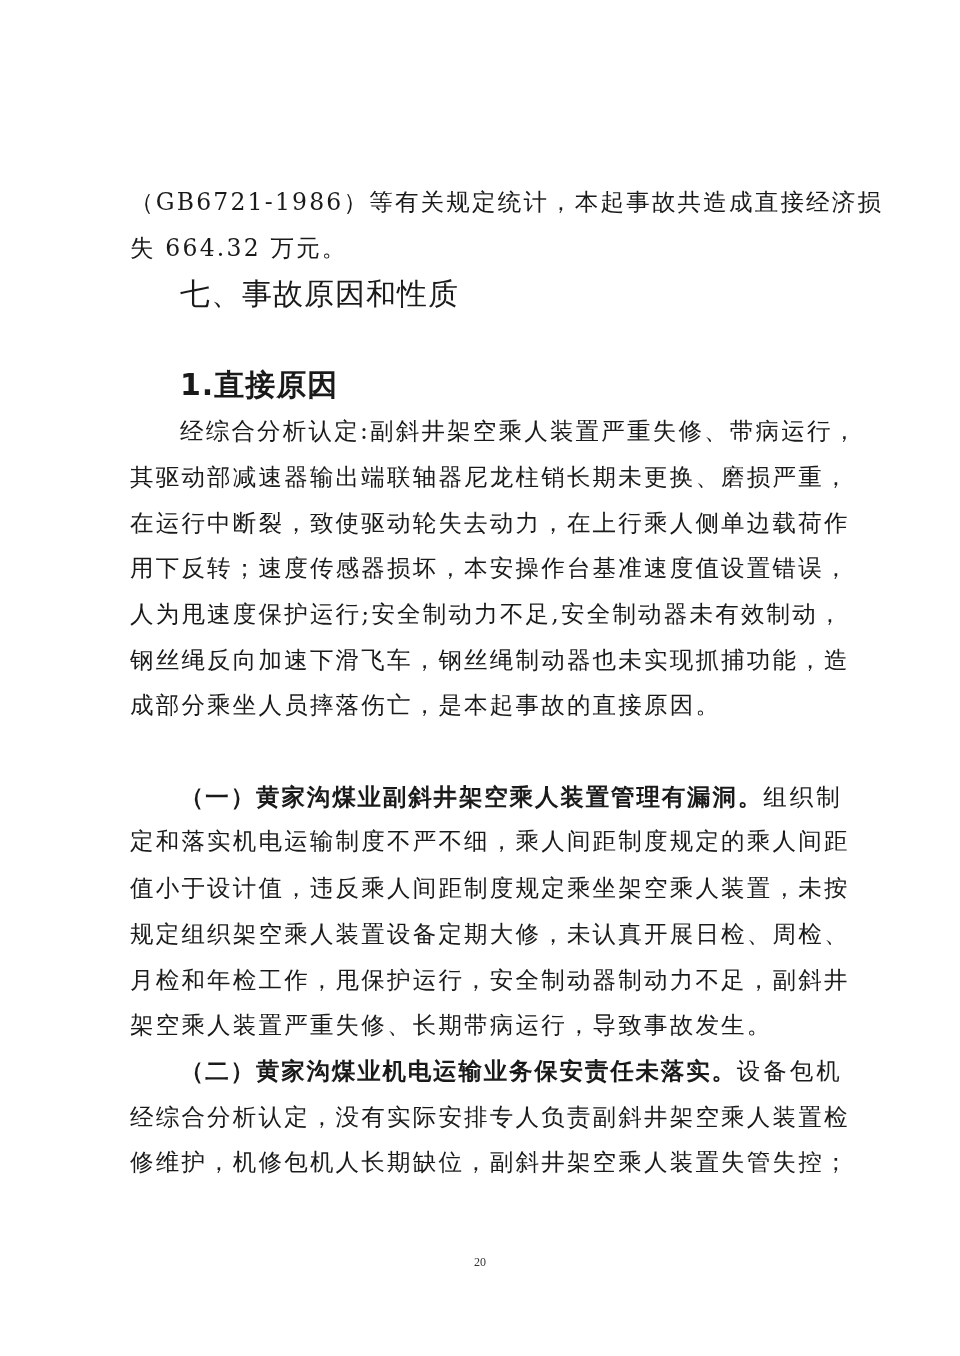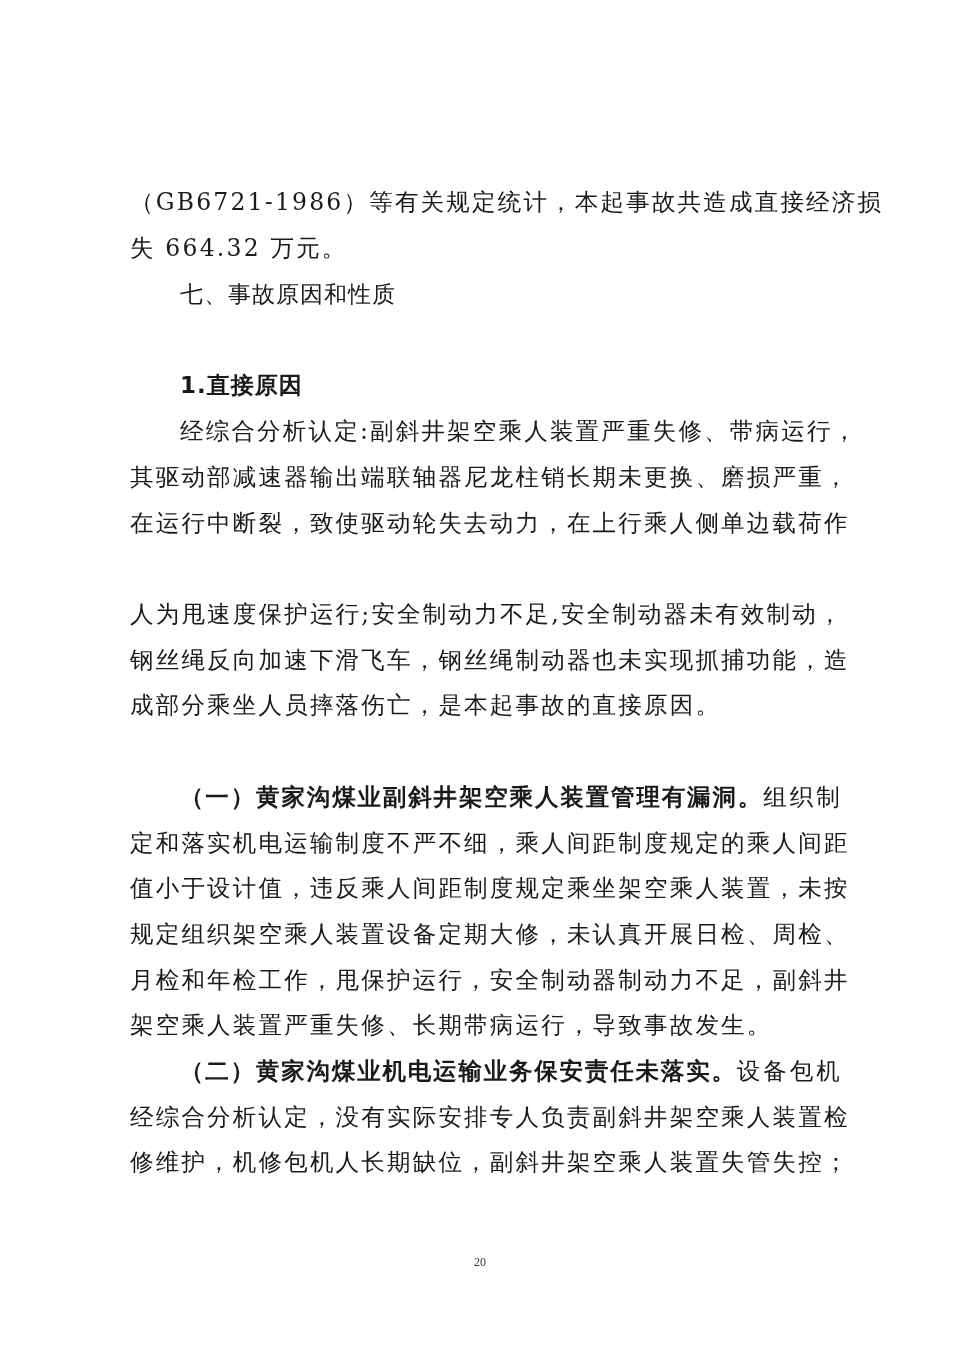--- a/index.html
+++ b/index.html
@@ -22,21 +22,21 @@
       line-height: 30px;
       white-space: nowrap;
       letter-spacing: 2.2px;
       text-align: justify;
       text-align-last: justify;
     }
     .line.short { text-align-last: left; }
     .indent { left: 180px; width: 662px; }
     .heading {
       font-family: "DejaVu Sans", "Liberation Sans", sans-serif;
-      font-size: 23px;
+      font-size: 30px;
       letter-spacing: 1px;
       text-align-last: left;
     }
     .heading.bold { font-weight: bold; }
     .bold-run { font-weight: bold; font-family: Liberation Sans, sans-serif; letter-spacing: 1px; }
     .page-number {
       position: absolute;
       left: 0; width: 960px;
       top: 1249px;
       text-align: center;
@@ -52,29 +52,30 @@
 
   <div class="line" style="top:181px;">（GB6721-1986）等有关规定统计，本起事故共造成直接经济损</div>
   <div class="line short" style="top:227px;">失 664.32 万元。</div>
 
   <div class="line heading indent" style="top:273px;">七、事故原因和性质</div>
   <div class="line heading bold indent" style="top:364px;">1.直接原因</div>
 
   <div class="line indent" style="top:410px;">经综合分析认定:副斜井架空乘人装置严重失修、带病运行，</div>
   <div class="line" style="top:456px;">其驱动部减速器输出端联轴器尼龙柱销长期未更换、磨损严重，</div>
   <div class="line" style="top:502px;">在运行中断裂，致使驱动轮失去动力，在上行乘人侧单边载荷作</div>
+  <div class="line" style="top:547px;">用下反转；速度传感器损坏，本安操作台基准速度值设置错误，</div>
   <div class="line" style="top:593px;">人为甩速度保护运行;安全制动力不足,安全制动器未有效制动，</div>
   <div class="line" style="top:639px;">钢丝绳反向加速下滑飞车，钢丝绳制动器也未实现抓捕功能，造</div>
   <div class="line short" style="top:684px;">成部分乘坐人员摔落伤亡，是本起事故的直接原因。</div>
 
 
   <div class="line indent" style="top:776px;">
     <span class="bold-run">（一）黄家沟煤业副斜井架空乘人装置管理有漏洞。</span><span>组织制</span>
   </div>
-  <div class="line" style="top:822px;">定和落实机电运输制度不严不细，乘人间距制度规定的乘人间距</div>
+  <div class="line" style="top:822px;font-family:Liberation Mono, monospace;">定和落实机电运输制度不严不细，乘人间距制度规定的乘人间距</div>
   <div class="line" style="top:867px;">值小于设计值，违反乘人间距制度规定乘坐架空乘人装置，未按</div>
   <div class="line" style="top:913px;">规定组织架空乘人装置设备定期大修，未认真开展日检、周检、</div>
   <div class="line" style="top:959px;">月检和年检工作，甩保护运行，安全制动器制动力不足，副斜井</div>
   <div class="line short" style="top:1004px;">架空乘人装置严重失修、长期带病运行，导致事故发生。</div>
 
   <div class="line indent" style="top:1050px;">
     <span class="bold-run">（二）黄家沟煤业机电运输业务保安责任未落实。</span><span>设备包机</span>
   </div>
   <div class="line" style="top:1096px;">经综合分析认定，没有实际安排专人负责副斜井架空乘人装置检</div>
   <div class="line" style="top:1141px;">修维护，机修包机人长期缺位，副斜井架空乘人装置失管失控；</div>

